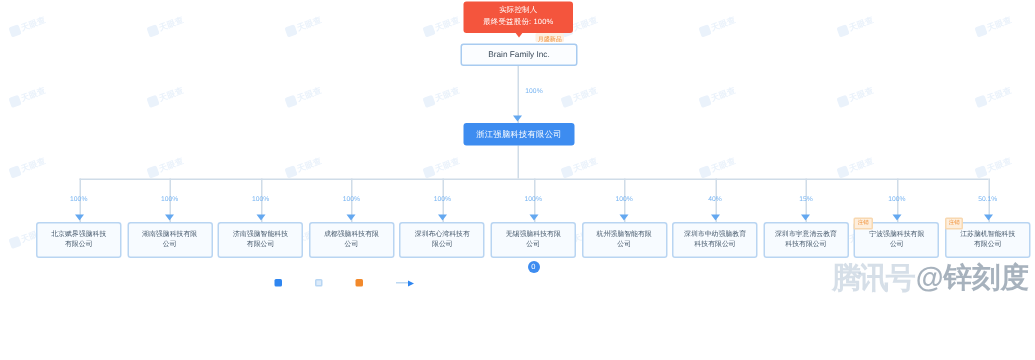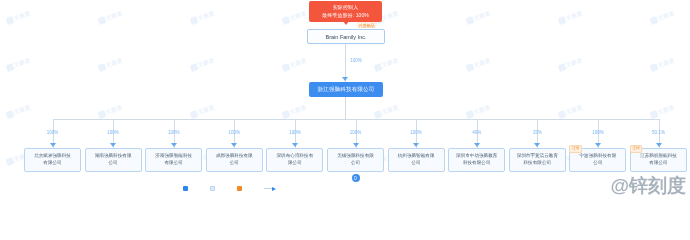--- a/index.html
+++ b/index.html
@@ -545,14 +545,15 @@
           <div class="shaft"></div>
           <div class="head"></div>
         </div>
         <span class="legend-label"></span>
       </div>
     </div>
 
 </div>
 
 <div id="brand-watermark">
+  <span class="bw-ghost">腾讯号</span>
   <span class="bw-main">@锌刻度</span>
 </div>
 
 </body></html>

